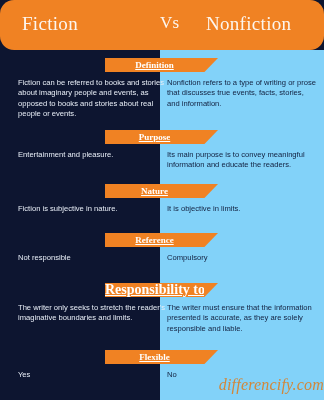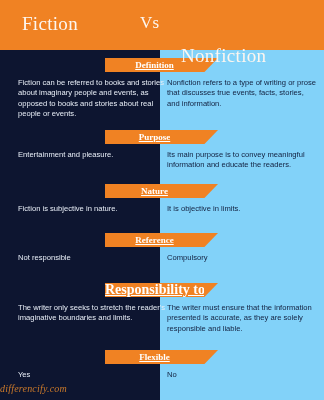--- a/index.html
+++ b/index.html
@@ -21,33 +21,34 @@
 
   
   .header {
     position: absolute;
     left: 0;
     top: 0;
     width: 324px;
     height: 50px;
     background: #f08223;
     z-index: 5;
+    border-radius: 14px;
   }
   .header-title {
     position: absolute;
     top: 13px;
     font-family: "Liberation Serif", serif;
     font-size: 19px;
     color: #fdf6ef;
     white-space: nowrap;
     letter-spacing: 0.3px;
   }
   .header-title.left   { left: 22px; }
-  .header-title.mid    { left: 140px; font-size: 17px; }
-  .header-title.right  { left: 181px; margin-top: 32px; }
+  .header-title.mid    { left: 160px; font-size: 17px; }
+  .header-title.right  { left: 206px; }
 
   
   .col-bg {
     position: absolute;
     top: 50px;
     height: 350px;
   }
   .col-bg.left  { left: 0;     width: 160px; background: #0d1530; }
   .col-bg.right { left: 160px; width: 164px; background: #82d2f9; }
 
@@ -109,24 +110,24 @@
     width: 150px;
     color: #12203f;
   }
 
   
   .watermark {
     position: absolute;
     left: 0;
     bottom: 6px;
     width: 324px;
-    text-align: left;
+    text-align: right;
     font-family: "Liberation Serif", serif;
     font-style: italic;
-    font-size: 10px;
+    font-size: 16px;
     color: #d9812a;
     opacity: 0.92;
     letter-spacing: 0.2px;
     z-index: 6;
     pointer-events: none;
   }
 </style>
 </head>
 <body>
 

